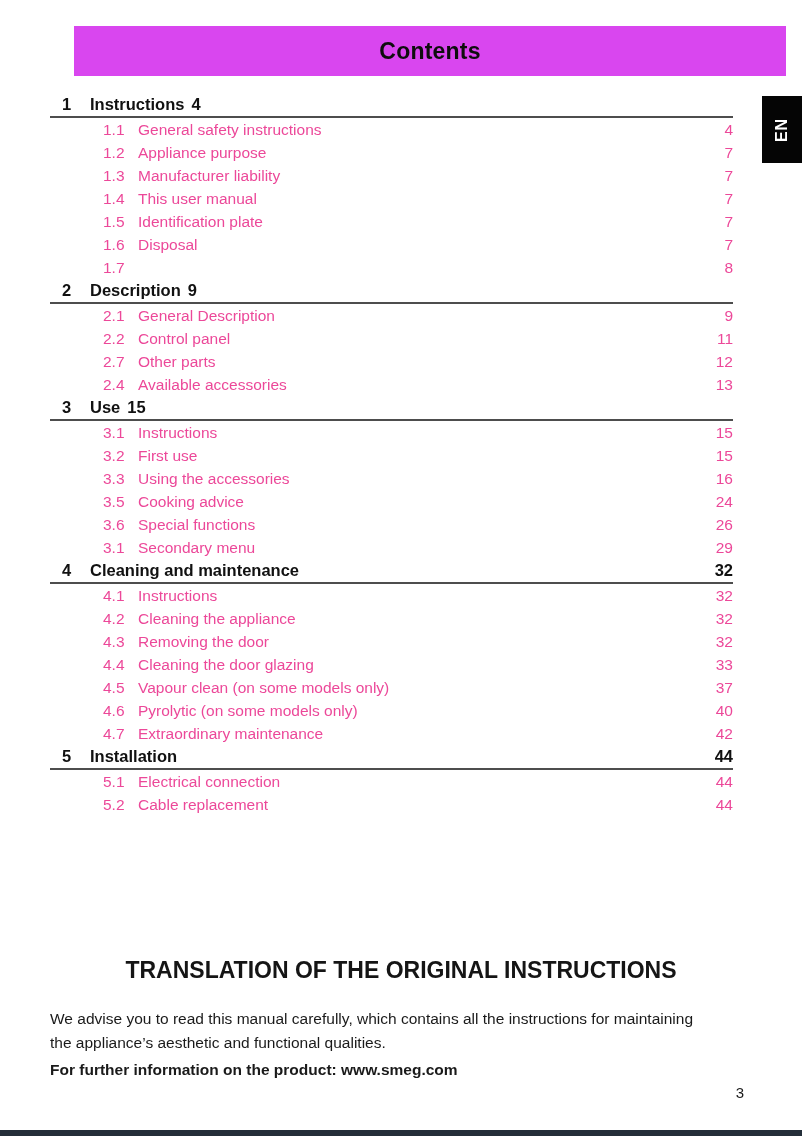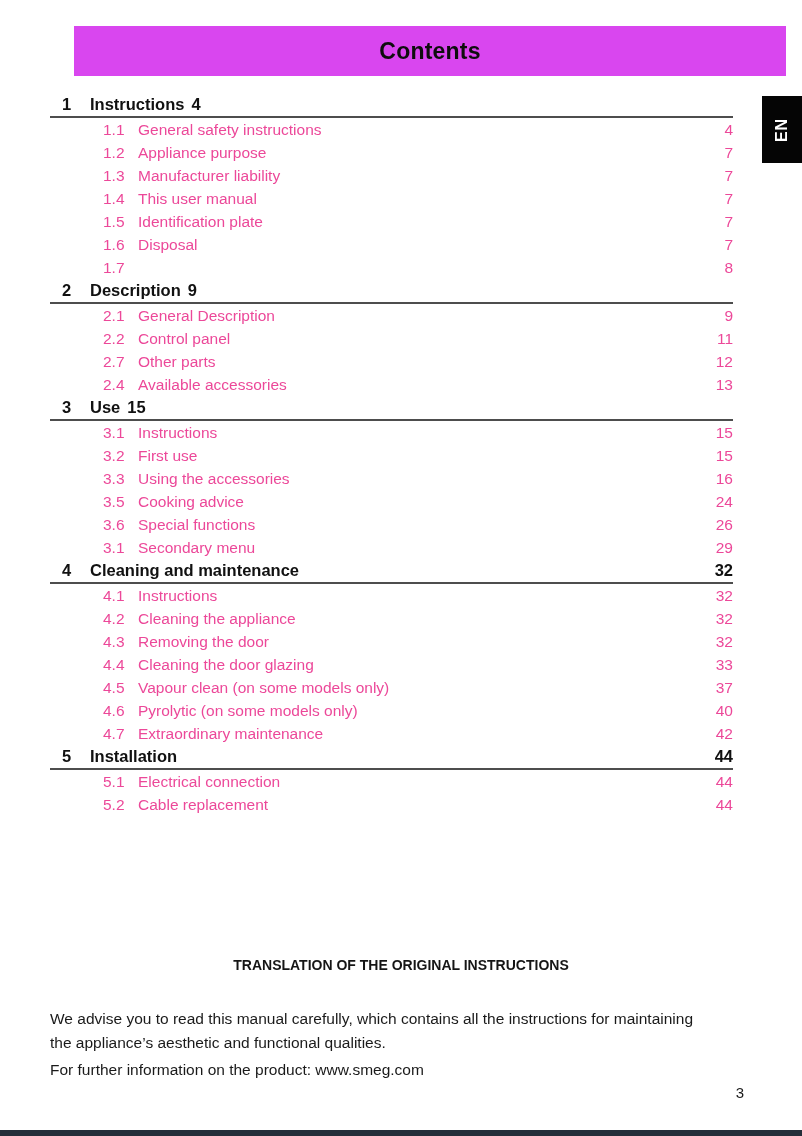--- a/index.html
+++ b/index.html
@@ -91,38 +91,39 @@
   .row-page { margin-left: auto; text-align: right; }
 
   
   .translation-heading {
     position: absolute;
     left: 0;
     top: 957px;
     width: 802px;
     text-align: center;
     font-weight: bold;
-    font-size: 14px;
+    font-size: 23px;
     color: #151515;
   }
   .advice-text {
     position: absolute;
     left: 50px;
     top: 1007px;
     width: 645px;
     font-size: 15.5px;
     line-height: 24px;
   }
   .info-text {
     position: absolute;
     left: 50px;
     top: 1058px;
     width: 645px;
     font-size: 15.5px;
     line-height: 24px;
+    font-weight: bold;
   }
   .page-number {
     position: absolute;
     left: 720px;
     top: 1084px;
     width: 40px;
     text-align: center;
     font-size: 15px;
   }
   .bottom-bar {

